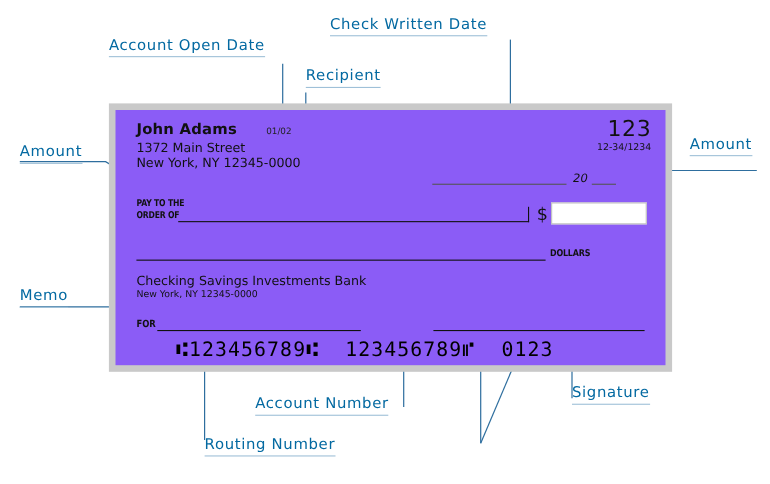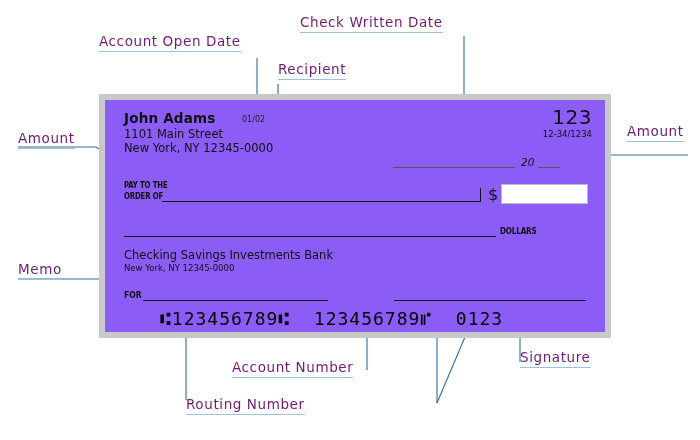--- a/index.html
+++ b/index.html
@@ -18,21 +18,21 @@
   #wires {
     position: absolute;
     left: 0; top: 0;
     width: 700px; height: 440px;
     pointer-events: none;
   }
 
   
   .callout {
     position: absolute;
-    color: #701a75;
+    color: #0369a1;
     font-family: "DejaVu Sans", sans-serif;
     font-size: 13.5px;
     letter-spacing: 0.6px;
     white-space: nowrap;
     border-bottom: 1.6px solid #9fc0d8;
     padding-bottom: 1px;
     line-height: 1.15;
   }
 
   
@@ -279,21 +279,21 @@
   <div class="callout" style="left:627px; top:124px;">Amount</div>
   <div class="callout" style="left:18px;  top:262px;">Memo</div>
   <div class="callout" style="left:232px; top:360px;">Account Number</div>
   <div class="callout" style="left:186px; top:397px;">Routing Number</div>
   <div class="callout" style="left:520px; top:350px;">Signature</div>
 
   <div id="check">
     <div id="check-inner">
 
       <div class="payer-name">John Adams</div>
-      <div class="payer-addr1">1101 Main Street</div>
+      <div class="payer-addr1">1372 Main Street</div>
       <div class="payer-addr2">New York, NY 12345-0000</div>
       <div class="open-date">01/02</div>
 
       <div class="check-num">123</div>
       <div class="fraction">12-34/1234</div>
 
       <div class="date-line"></div>
       <div class="date-20">20</div>
       <div class="date-line2"></div>
 

